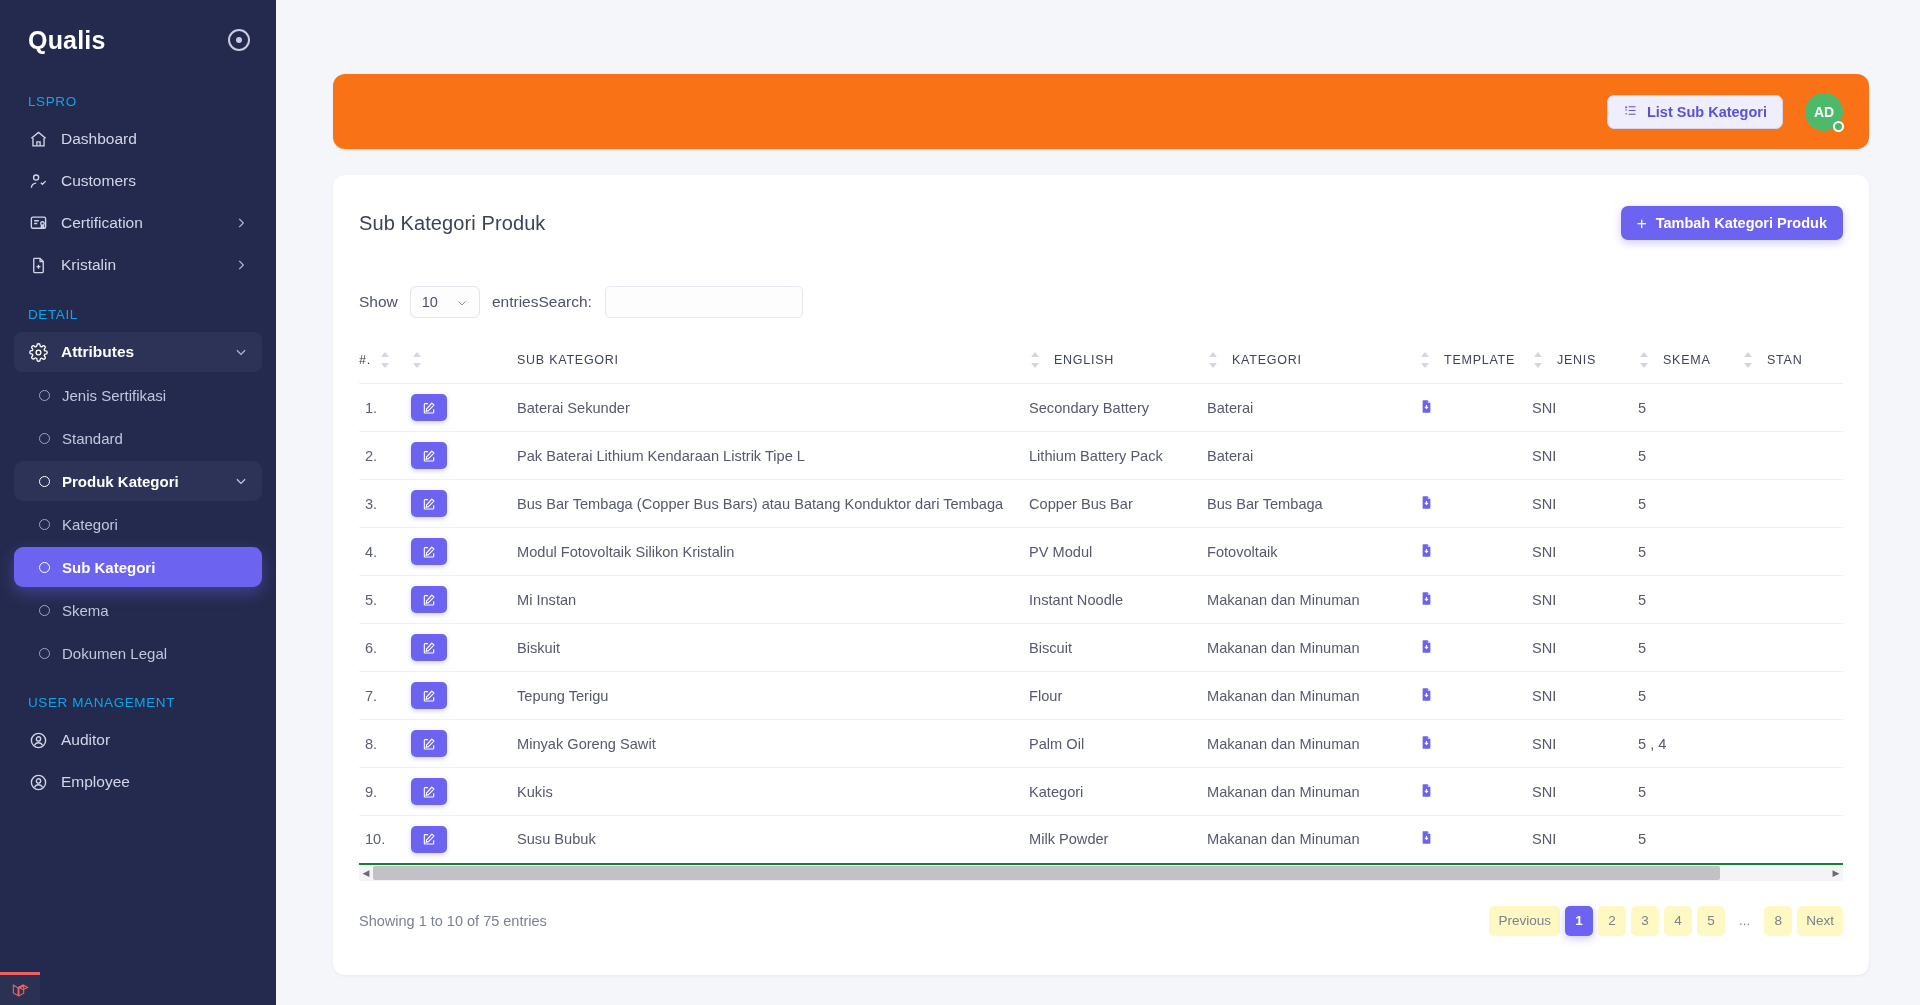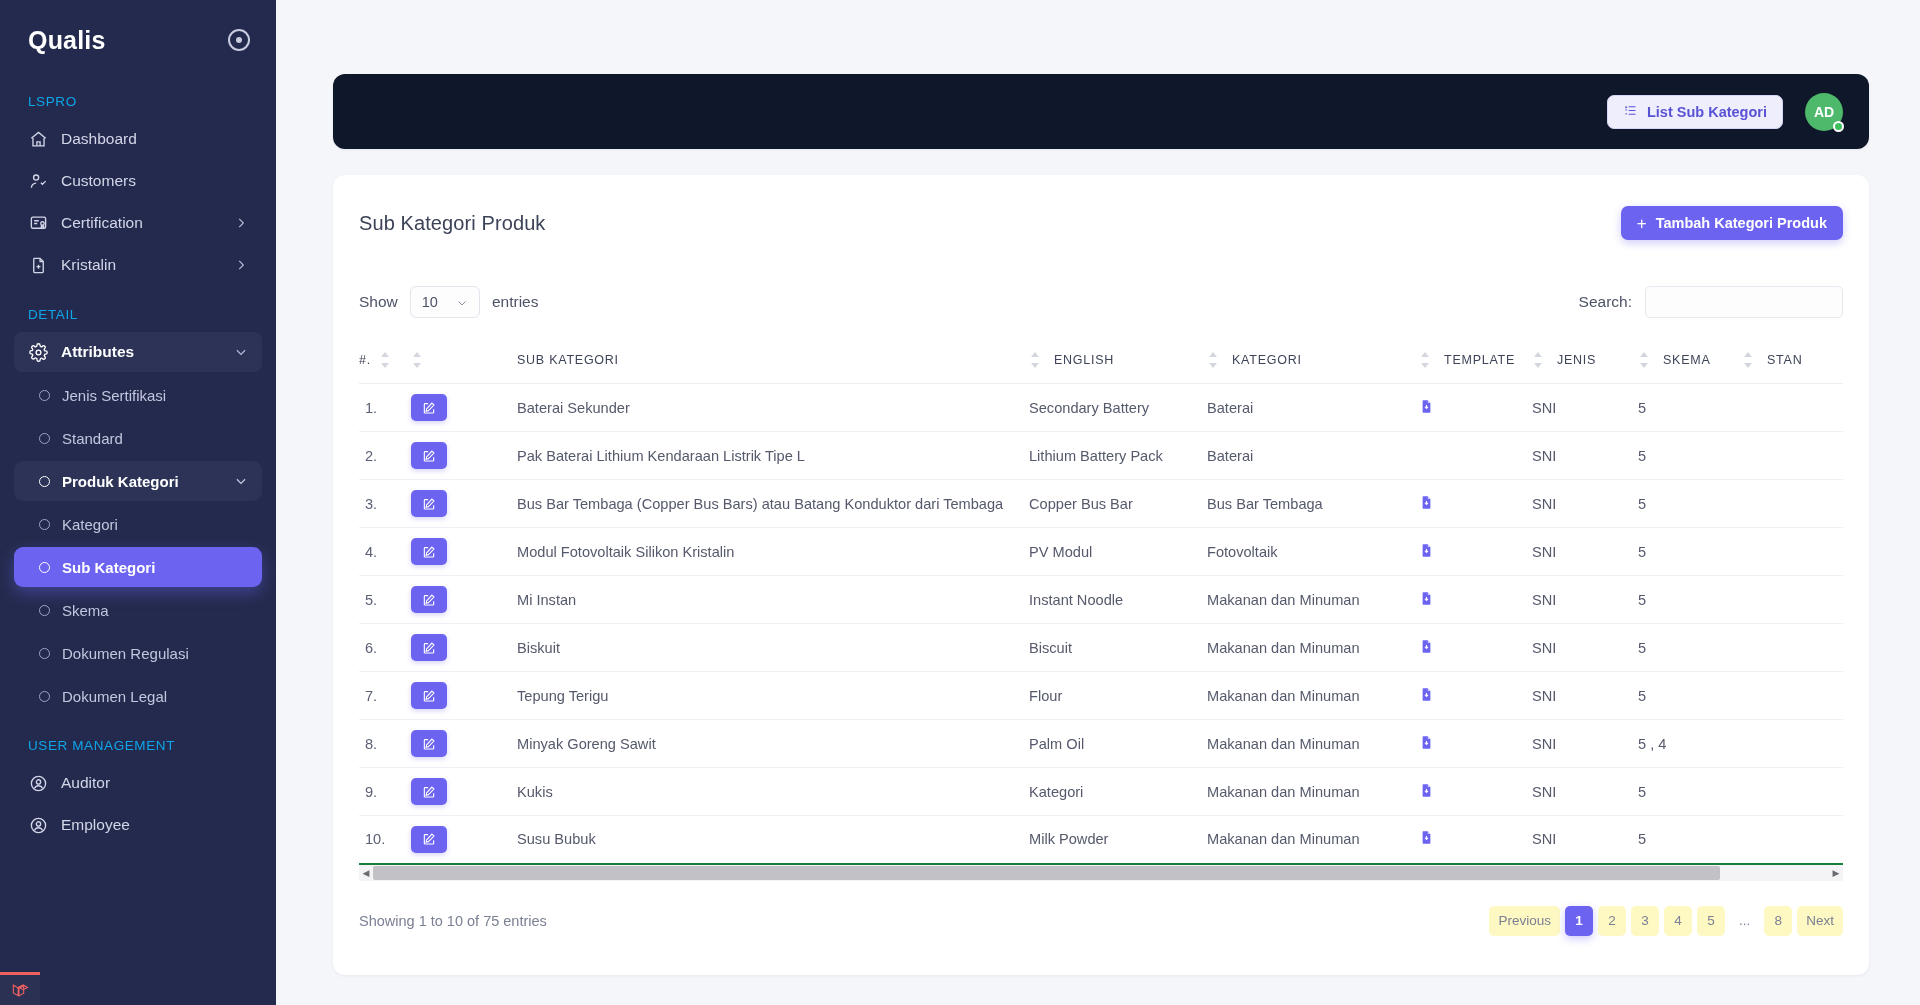--- a/index.html
+++ b/index.html
@@ -68,21 +68,21 @@
     position: absolute; left: 0; bottom: 0; width: 40px; height: 33px;
     background: #2b3153; border-top: 3px solid #ef6060;
     display: flex; align-items: center; justify-content: center;
   }
   .debugbar svg { width: 19px; height: 19px; }
 
   
   .main { flex: 1; height: 1005px; padding: 0 22px; overflow: hidden; position: relative; }
 
   .topcard {
-    background: #0f172a; border-radius: 12px;
+    background: #f97316; border-radius: 12px;
     margin: 74px 29px 0 35px; height: 75px;
     display: flex; align-items: center; justify-content: flex-end;
     padding: 0 26px; gap: 22px;
     box-shadow: 0 1px 3px rgba(20,25,60,.06);
   }
   .listbtn {
     display: flex; align-items: center; gap: 9px;
     background: #eeeefc; border: 1px solid #d6d5f7; color: #5a52d5;
     border-radius: 7px; height: 34px; padding: 0 15px;
     font-size: 14.5px; font-weight: bold; cursor: pointer;
@@ -110,21 +110,21 @@
   .card-title { font-size: 20px; color: #3c4257; letter-spacing: .1px; }
   .addbtn {
     display: flex; align-items: center; gap: 9px;
     background: #6c63f0; color: #ffffff; border: none; border-radius: 7px;
     height: 34px; padding: 0 16px; font-size: 14.5px; font-weight: bold;
     cursor: pointer; box-shadow: 0 3px 8px rgba(108,99,240,.32);
   }
   .addbtn .plus { font-size: 17px; line-height: 1; font-weight: normal; }
 
   .tbl-controls {
-    display: flex; align-items: center; justify-content: space-between;
+    display: flex; align-items: center; 
     margin-top: 38px; height: 38px;
   }
   .showgrp { display: flex; align-items: center; gap: 12px; font-size: 15.5px; color: #4d5366; }
   .selbox {
     display: flex; align-items: center; gap: 18px;
     border: 1px solid #e3e5ed; border-radius: 6px; background: #fdfdfe;
     height: 32px; padding: 0 11px; font-size: 14.5px; color: #4d5366; cursor: pointer;
   }
   .selbox .cv { width: 12px; height: 12px; }
   .selbox .cv svg { width: 12px; height: 12px; stroke: #8a8fa3; fill: none; stroke-width: 2; }
@@ -293,24 +293,20 @@
       <span class="dot"></span>
       <span>Kategori</span>
     </div>
     <div class="sb-sub active">
       <span class="dot"></span>
       <span>Sub Kategori</span>
     </div>
     <div class="sb-sub">
       <span class="dot"></span>
       <span>Skema</span>
-    </div>
-    <div class="sb-sub">
-      <span class="dot"></span>
-      <span>Dokumen Regulasi</span>
     </div>
     <div class="sb-sub">
       <span class="dot"></span>
       <span>Dokumen Legal</span>
     </div>
 
     <div class="sb-section">USER MANAGEMENT</div>
 
     <div class="sb-item">
       <span class="ico">

